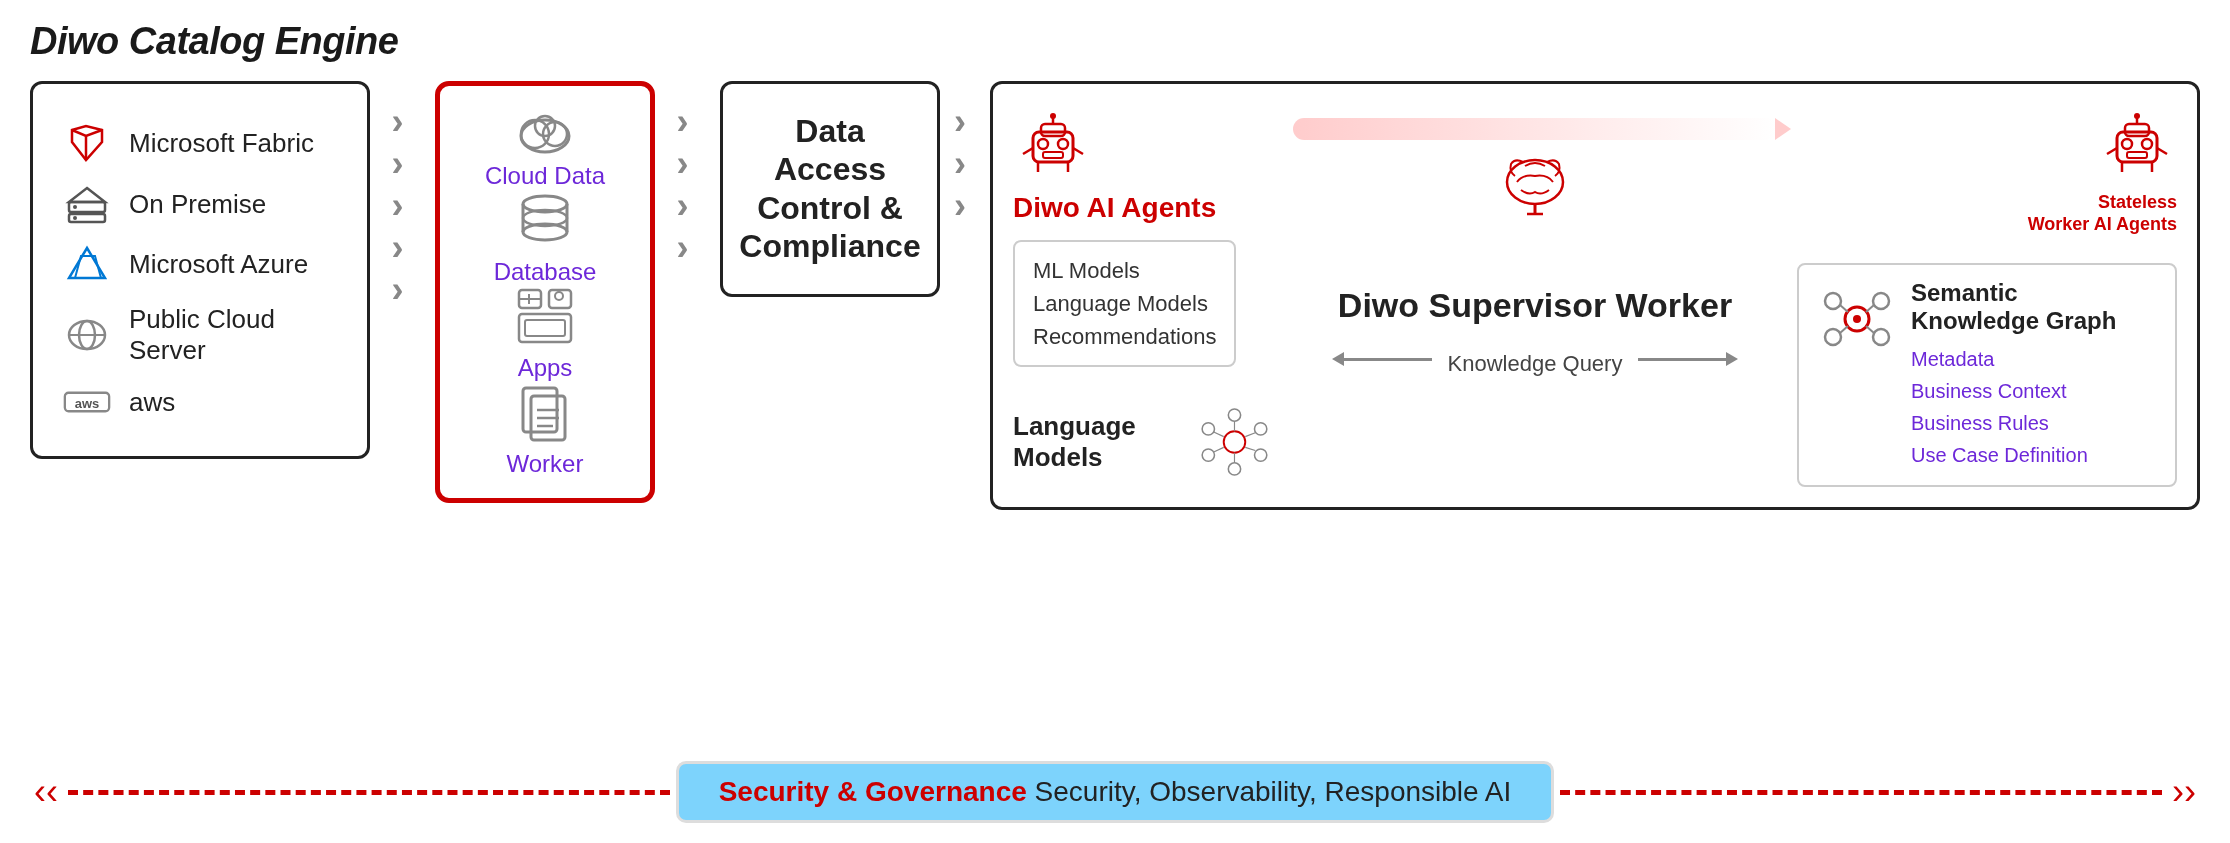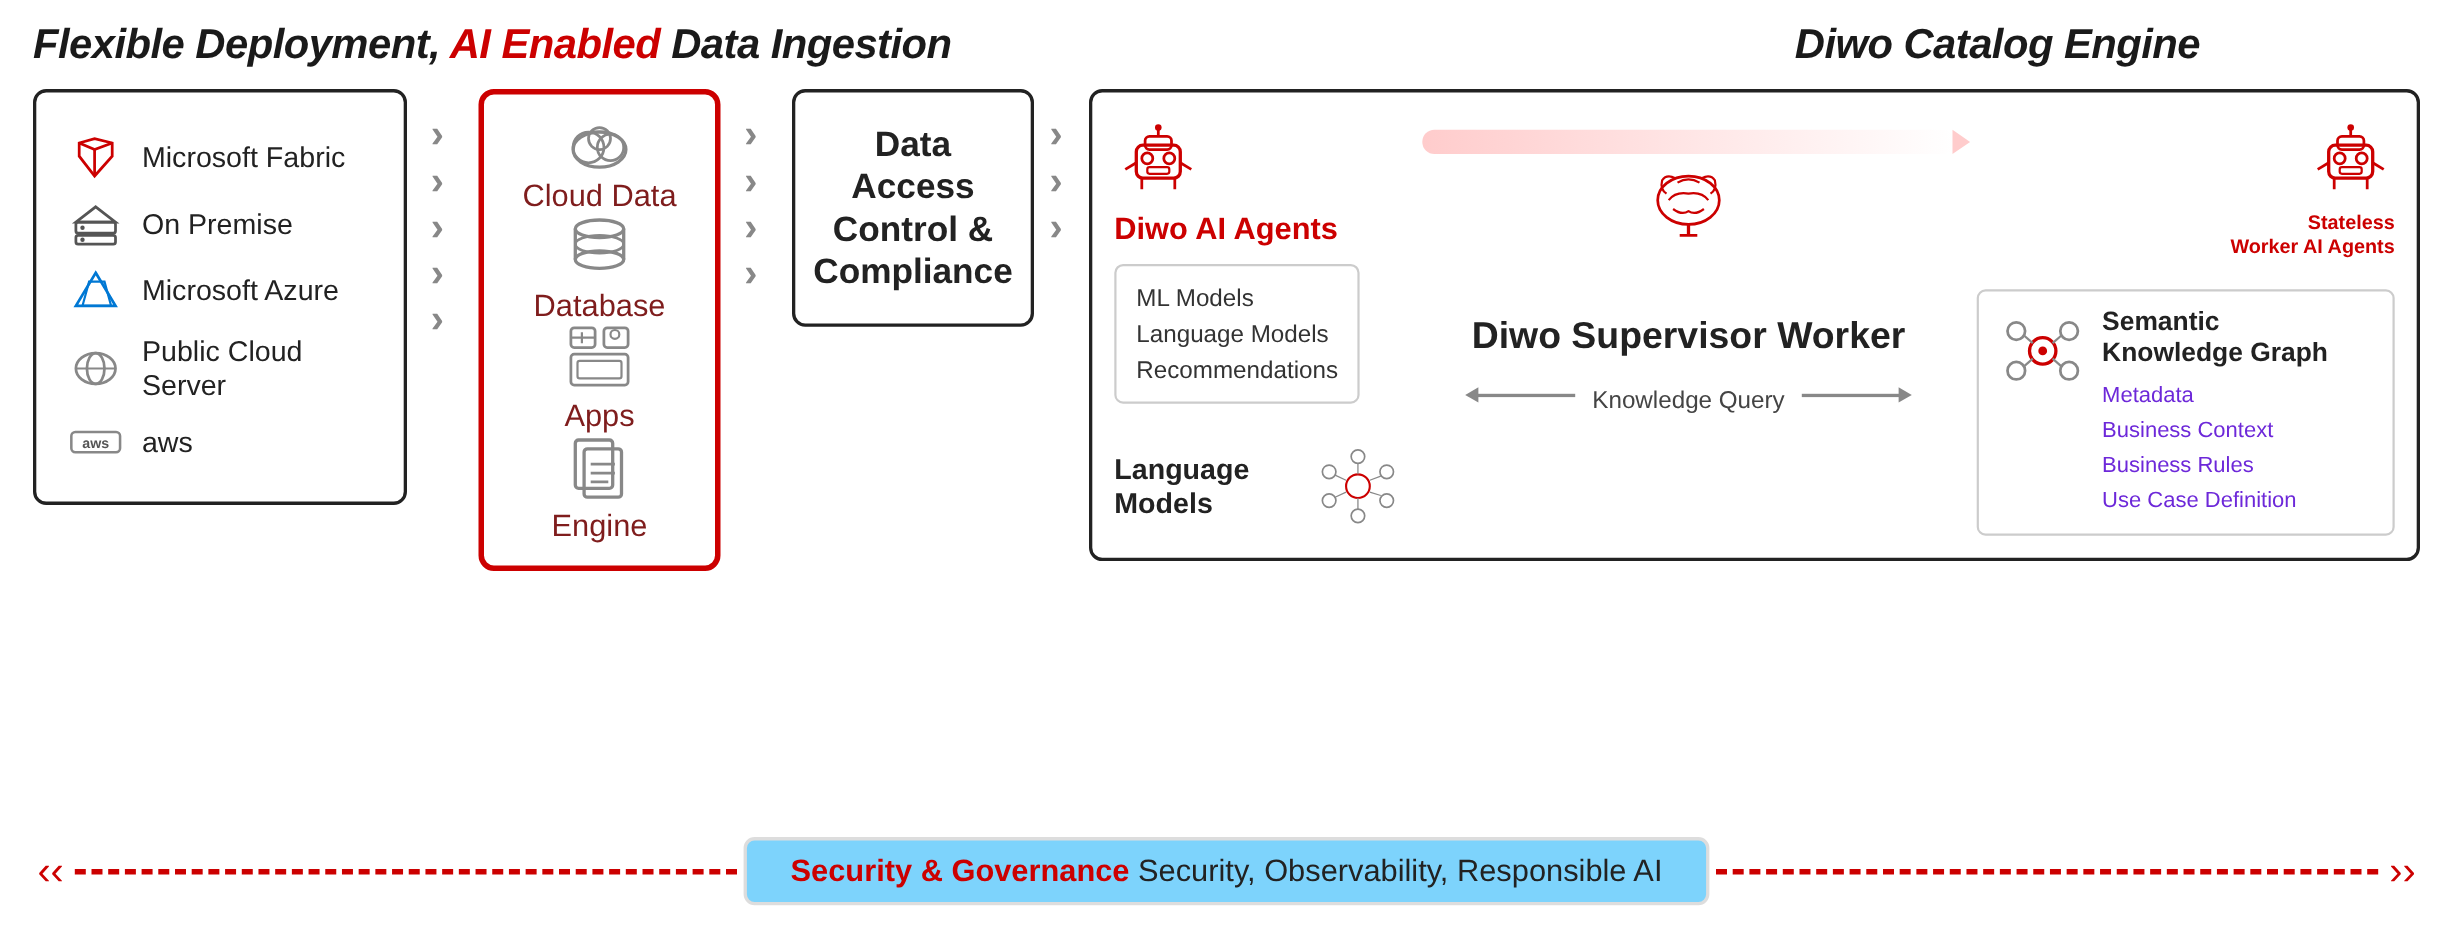--- a/index.html
+++ b/index.html
@@ -90,22 +90,22 @@
       margin: 0 0 0 10px;
       position: relative;
       z-index: 2;
     }
 
     .red-panel-item {
       display: flex;
       flex-direction: column;
       align-items: center;
       gap: 8px;
-      font-size: 28px;
-      color: #7f1d1d;
+      font-size: 24px;
+      color: #6d28d9;
     }
 
     
     .chevron-col {
       display: flex;
       flex-direction: column;
       justify-content: space-around;
       align-items: center;
       width: 55px;
       padding: 20px 0;
@@ -286,23 +286,20 @@
       font-size: 36px;
       margin: 0 4px;
     }
   </style>
 </head>
 <body>
 
 <div class="main-container">
 
   <div class="headers-row">
-    <div class="section-title">
-      <span>Flexible Deployment, </span><span class="highlight">AI Enabled</span><span> Data Ingestion</span>
-    </div>
     <div class="section-title" style="margin-right: 200px;">
       <span>Diwo Catalog Engine</span>
     </div>
   </div>
 
   <div class="content-row">
 
     <div class="left-panel">
 
       <div class="left-panel-item">
@@ -407,21 +404,21 @@
       </div>
 
       <div class="red-panel-item">
         <svg width="56" height="60" viewBox="0 0 56 60">
           <rect x="6" y="6" width="34" height="44" rx="3" fill="none" stroke="#888" stroke-width="3"></rect>
           <rect x="14" y="14" width="34" height="44" rx="3" fill="none" stroke="#888" stroke-width="3"></rect>
           <line x1="20" y1="28" x2="42" y2="28" stroke="#888" stroke-width="2.5"></line>
           <line x1="20" y1="36" x2="42" y2="36" stroke="#888" stroke-width="2.5"></line>
           <line x1="20" y1="44" x2="36" y2="44" stroke="#888" stroke-width="2.5"></line>
         </svg>
-        <span>Engine</span>
+        <span>Worker</span>
       </div>
     </div>
 
     <div class="chevron-col">
       <span class="chevron">›</span>
       <span class="chevron">›</span>
       <span class="chevron">›</span>
       <span class="chevron">›</span>
     </div>
 

